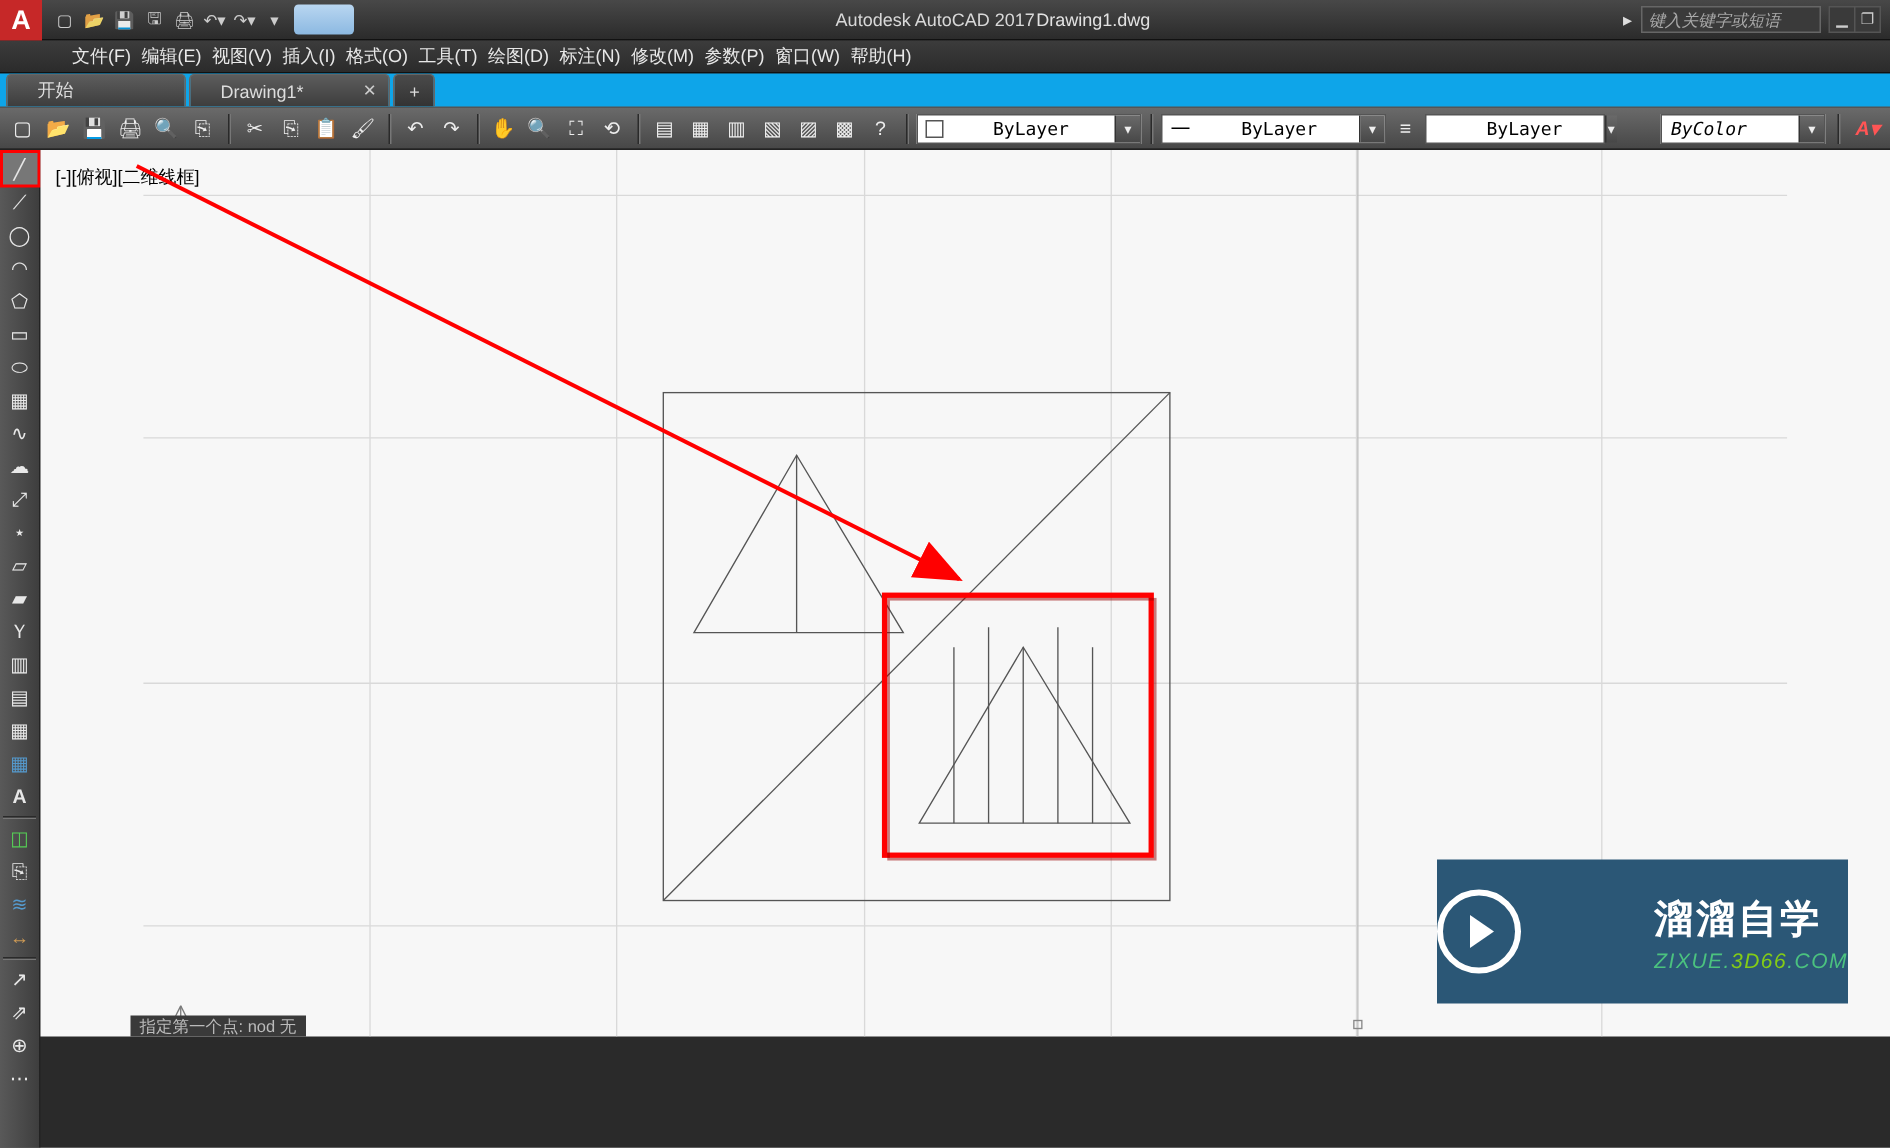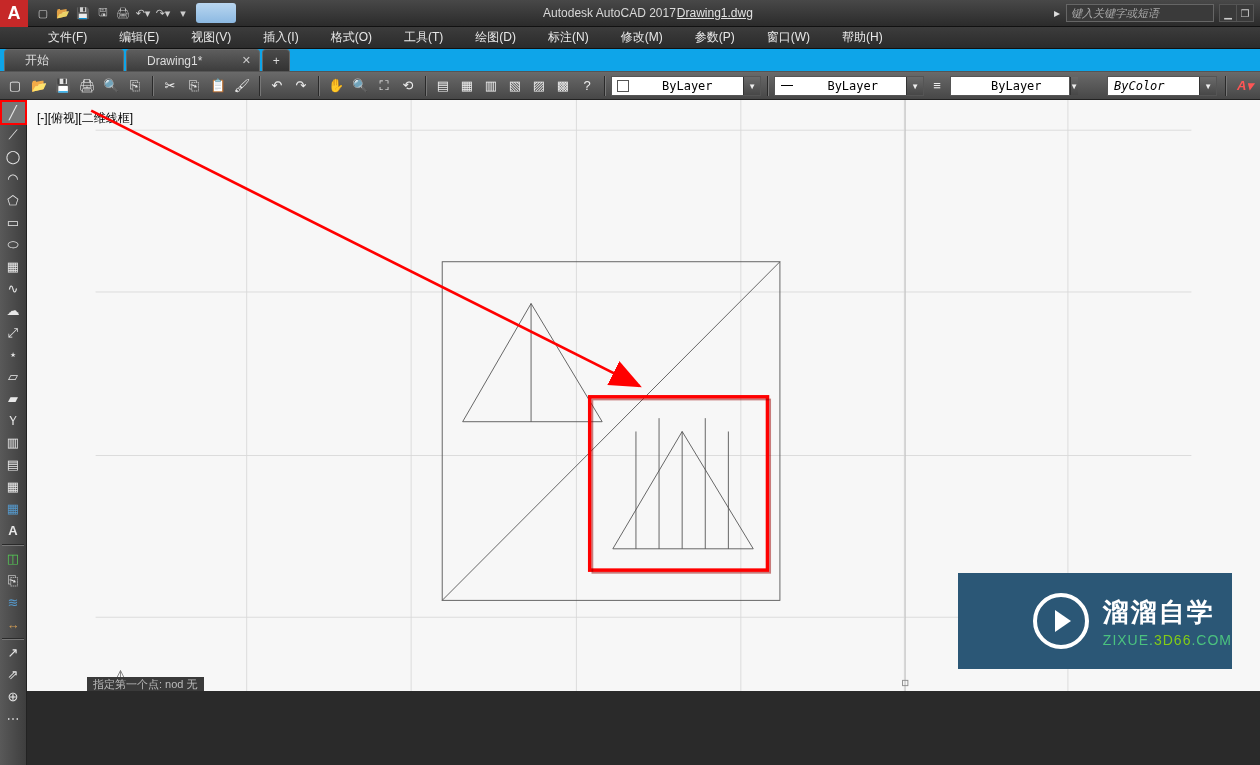--- a/index.html
+++ b/index.html
@@ -29,30 +29,30 @@
   }
   .title-center {
     flex: 1;
     display: flex;
     justify-content: center;
     align-items: center;
     gap: 1px;
     color: #d8d8d8;
     font-size: 12px;
   }
-  .title-doc { color: #e2e2e2; text-decoration: underline; }
+  .title-doc { color: #e2e2e2; }
   .title-cloud {
     position: relative;
     width: 40px; height: 20px;
     background: linear-gradient(#b9d6f0,#8cb9e2);
     border-radius: 3px;
     margin-right: 6px;
   }
   .search-box {
-    width: 148px; height: 18px;
+    width: 120px; height: 18px;
     background: #3a3a3a;
     border: 1px solid #666;
     color: #a8a8a8; font-size: 11px; font-style: italic;
     display: flex; align-items: center; padding: 0 4px;
   }
   .win-btns { display: flex; gap: 0; }
   .win-btn {
     width: 18px; height: 18px;
     display:flex;align-items:center;justify-content:center;
     color:#ccc; font-size:10px;
@@ -61,21 +61,21 @@
     margin-left: -1px;
   }
 
   
   .menubar {
     height: 22px;
     background: linear-gradient(#3c3c3c, #2b2b2b);
     display: flex;
     align-items: center;
     padding-left: 48px;
-    gap: 32px;
+    gap: 7px;
     color: #e8e8e8;
     font-size: 12px;
     border-bottom: 1px solid #111;
   }
   .menu-item { cursor: default; }
 
   
   .file-tabs {
     height: 23px;
     background: #0ea5e9;
@@ -216,41 +216,41 @@
   
 
   
   .watermark {
     position: absolute;
     right: 28px; bottom: 22px;
     width: 274px; height: 96px;
     background: #2b5776;
     display:flex;
     align-items:center;
-    justify-content:flex-end;
+    justify-content:space-between;
     gap: 14px;
     color:#fff;
     font-family: "Microsoft YaHei", sans-serif;
   }
   .wm-icon {
     width: 56px; height: 56px;
     border:4px solid #fff; border-radius:50%;
     display:flex;align-items:center;justify-content:center;
   }
   .wm-icon::before {
     content:""; width:0;height:0;
     border-left: 16px solid #fff;
     border-top: 11px solid transparent;
     border-bottom: 11px solid transparent;
     margin-left: 4px;
   }
   .wm-text { display:flex;flex-direction:column;align-items:flex-start; }
   .wm-big { font-size: 26px; font-weight: bold; letter-spacing: 2px; }
   .wm-small { font-size: 14px; letter-spacing: 1px; margin-top: 2px; }
-  .wm-small span { color:#4bc27f; }
+  .wm-small span { color:#4bc27f;font-style:italic; }
 </style>
 </head>
 <body>
 
 <div class="title-bar">
   <div class="app-logo">A</div>
   <div class="qat">
     <div class="qat-btn">▢</div>
     <div class="qat-btn">📂</div>
     <div class="qat-btn">💾</div>

